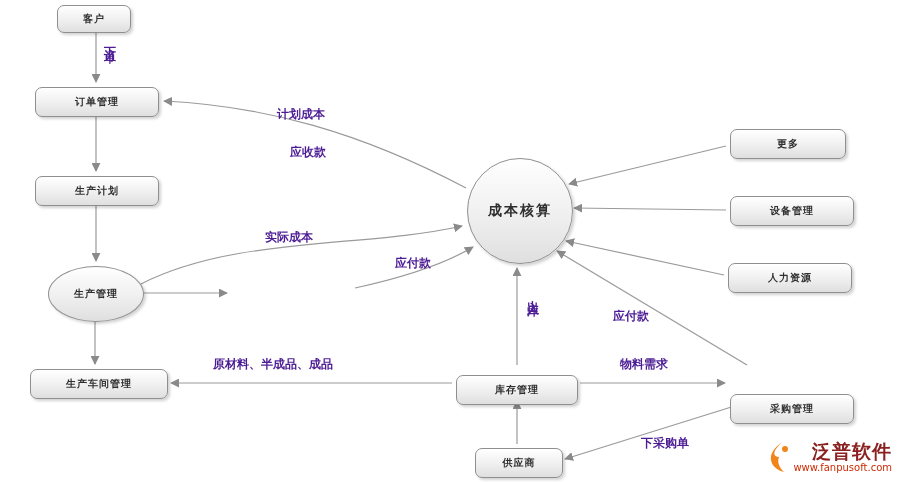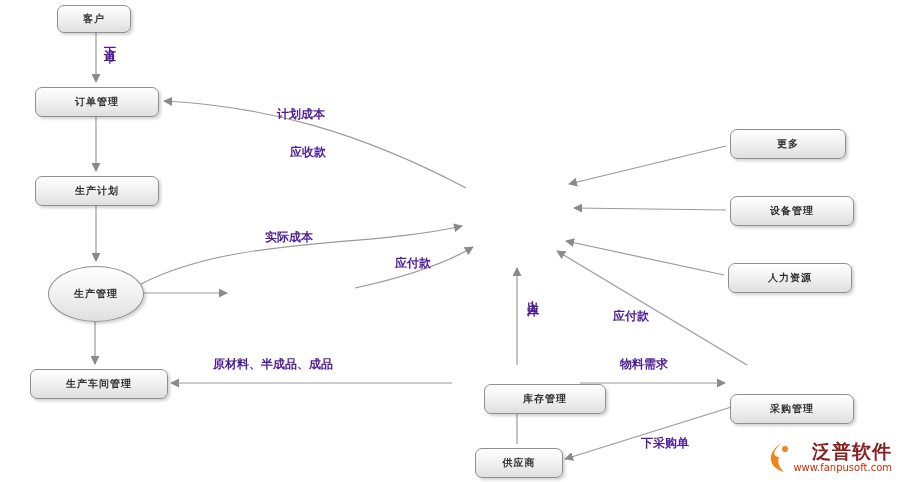--- a/index.html
+++ b/index.html
@@ -54,21 +54,22 @@
       <path d="M726 210 L574 208" marker-end="url(#arrow)"></path>
       <path d="M724 275 L566 241" marker-end="url(#arrow)"></path>
     </g>
   </svg>
 
   <div class="node" style="left:57px;top:5px;width:72px;height:26px;">客户</div>
   <div class="node" style="left:35px;top:87px;width:122px;height:28px;">订单管理</div>
   <div class="node" style="left:35px;top:176px;width:122px;height:28px;">生产计划</div>
   <div class="node ellipse" style="left:48px;top:266px;width:94px;height:54px;">生产管理</div>
   <div class="node" style="left:30px;top:369px;width:136px;height:28px;">生产车间管理</div>
-  <div class="node" style="left:456px;top:384px;width:120px;height:28px;margin-left:28px;">库存管理</div>
+  <div class="node circle" style="left:467px;top:158px;width:104px;height:104px;">成本核算</div>
+  <div class="node" style="left:456px;top:375px;width:120px;height:28px;">库存管理</div>
   <div class="node" style="left:475px;top:448px;width:86px;height:28px;">供应商</div>
   <div class="node" style="left:730px;top:129px;width:114px;height:28px;">更多</div>
   <div class="node" style="left:730px;top:196px;width:122px;height:28px;">设备管理</div>
   <div class="node" style="left:728px;top:263px;width:122px;height:28px;">人力资源</div>
   <div class="node" style="left:730px;top:369px;width:122px;height:28px;margin-top:25px;">采购管理</div>
 
   <div class="elabel vlabel" style="left:101px;top:37px;">下订单</div>
   <div class="elabel" style="left:277px;top:106px;">计划成本</div>
   <div class="elabel" style="left:290px;top:144px;">应收款</div>
   <div class="elabel" style="left:265px;top:229px;">实际成本</div>

